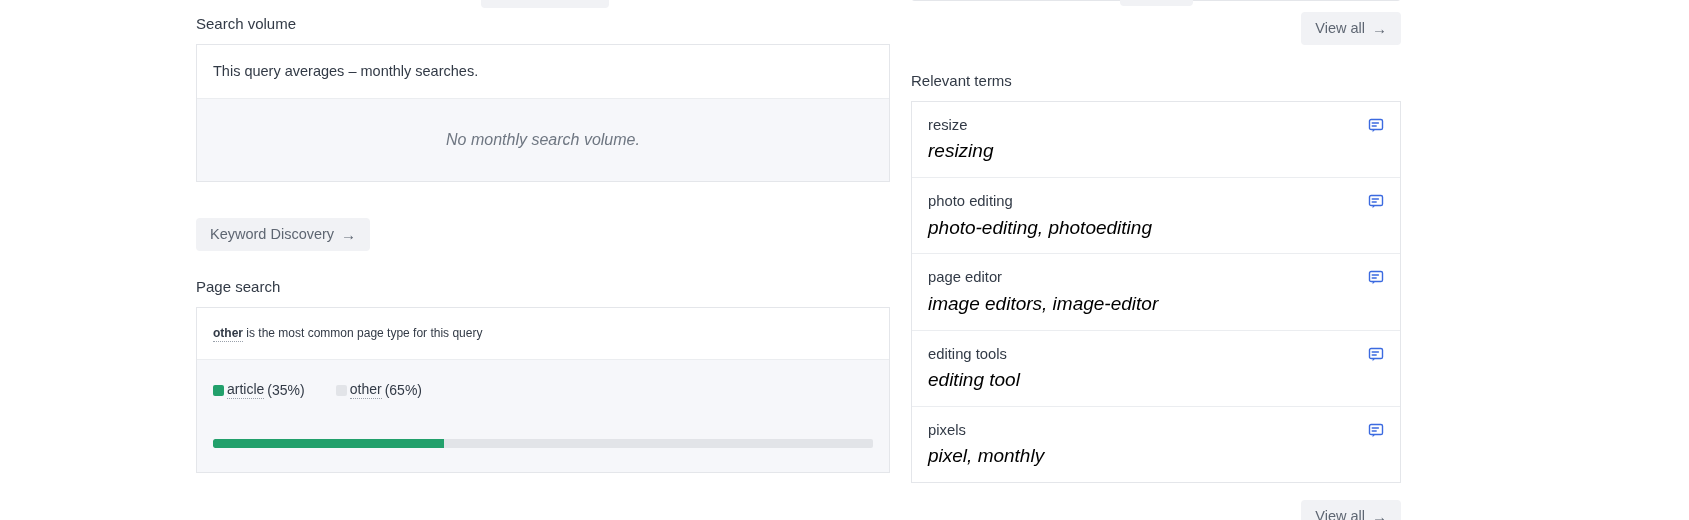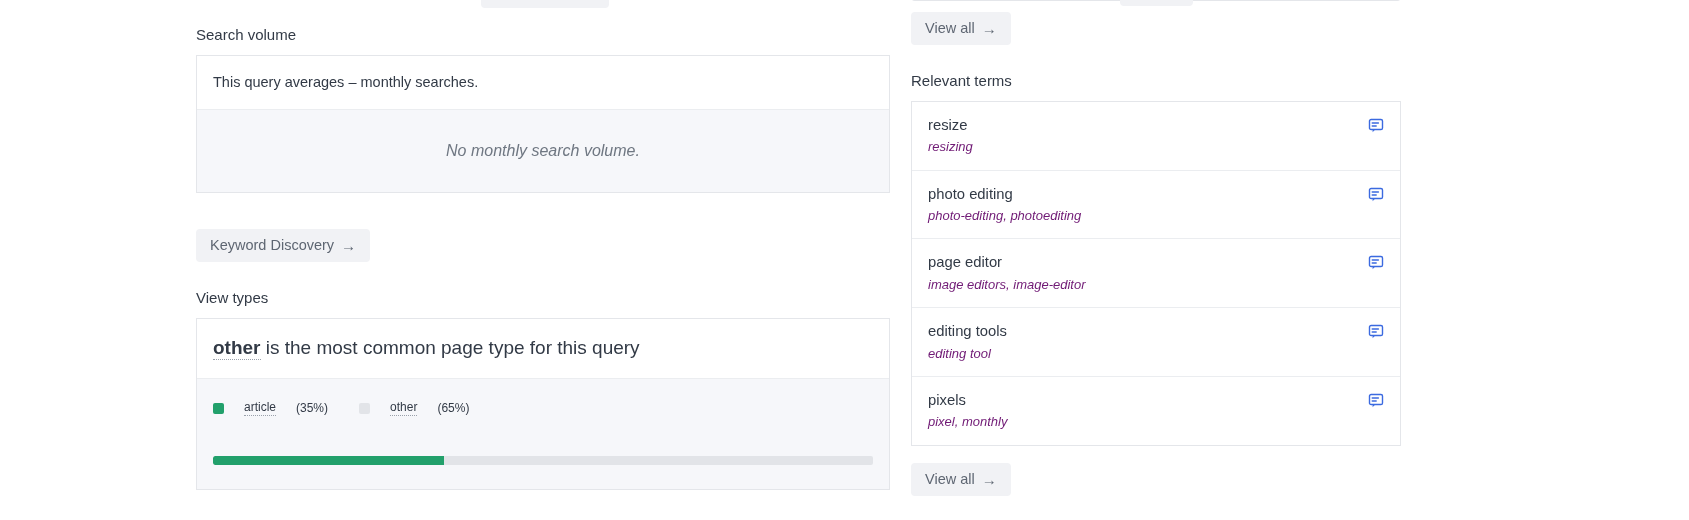--- a/index.html
+++ b/index.html
@@ -86,21 +86,21 @@
     left:1120px; top:-8px;
     width:73px; height:14px;
     background:var(--btn);
     border-radius:4px;
   }
 
   
   .left-col{
     position:absolute;
     left:196px;
-    top:26px;
+    top:15px;
     width:694px;
   }
 
   .sv-head{
     padding:18px 16px 19px 16px;
     font-size:14.5px;
     color:var(--ink);
     background:var(--white);
     border-bottom:1px solid var(--line-soft);
   }
@@ -118,41 +118,41 @@
   }
 
   .kd-row{
     display:flex;
     margin-top:36px;
   }
 
   .pt-wrap{margin-top:27px;}
   .pt-head{
     padding:18px 16px 19px 16px;
-    font-size:19px;
+    font-size:12px;
     color:var(--ink);
     background:var(--white);
     border-bottom:1px solid var(--line-soft);
   }
   .pt-head b{font-weight:700;}
   .pt-body{
     background:var(--panel);
     padding:21px 16px 24px 16px;
   }
   .legend{
     display:flex;
     align-items:center;
     gap:31px;
     margin-bottom:40px;
   }
   .legend-item{
     display:flex;
     align-items:center;
-    gap:20px;
-    font-size:12px;
+    gap:3px;
+    font-size:14px;
     color:var(--ink);
     cursor:default;
   }
   .swatch{
     width:11px;height:11px;border-radius:2px;flex:none;
   }
   .bar-track{
     height:9px;
     border-radius:2px;
     background:var(--grey-swatch);
@@ -167,21 +167,21 @@
 
   
   .right-col{
     position:absolute;
     left:911px;
     top:12px;
     width:490px;
   }
   .viewall-row{
     display:flex;
-    justify-content:flex-start;
+    justify-content:flex-end;
   }
   .viewall-row.top{margin-bottom:27px;}
   .viewall-row.bottom{margin-top:17px;}
 
   .terms-card{margin-top:0;}
   .term-row{
     display:flex;
     align-items:flex-start;
     justify-content:space-between;
     gap:12px;
@@ -192,23 +192,23 @@
   }
   .term-row:last-child{border-bottom:0;}
   .term-main{min-width:0;}
   .term-name{
     font-size:14.8px;
     color:var(--ink);
     line-height:1.25;
     margin-bottom:5px;
   }
   .term-variants{
-    font-size:13px;
+    font-size:19px;
     font-style:italic;
-    color:#701a75;
+    color:#000000;
     line-height:1.25;
   }
   .comment-icon{
     flex:none;
     width:16px;height:16px;
     margin-top:2px;
     display:block;
   }
 </style>
 </head>
@@ -230,21 +230,21 @@
   </div>
 
   <div class="kd-row">
     <button class="pill-btn">
       <span>Keyword Discovery</span>
       <span class="arrow">→</span>
     </button>
   </div>
 
   <div class="pt-wrap">
-    <h2 class="section-title">View types</h2>
+    <h2 class="section-title">Page search</h2>
 
     <div class="card">
       <div class="pt-head">
         <b class="dotted">other</b><span> is the most common page type for this query</span>
       </div>
 
       <div class="pt-body">
         <div class="legend">
 
           <div class="legend-item">

